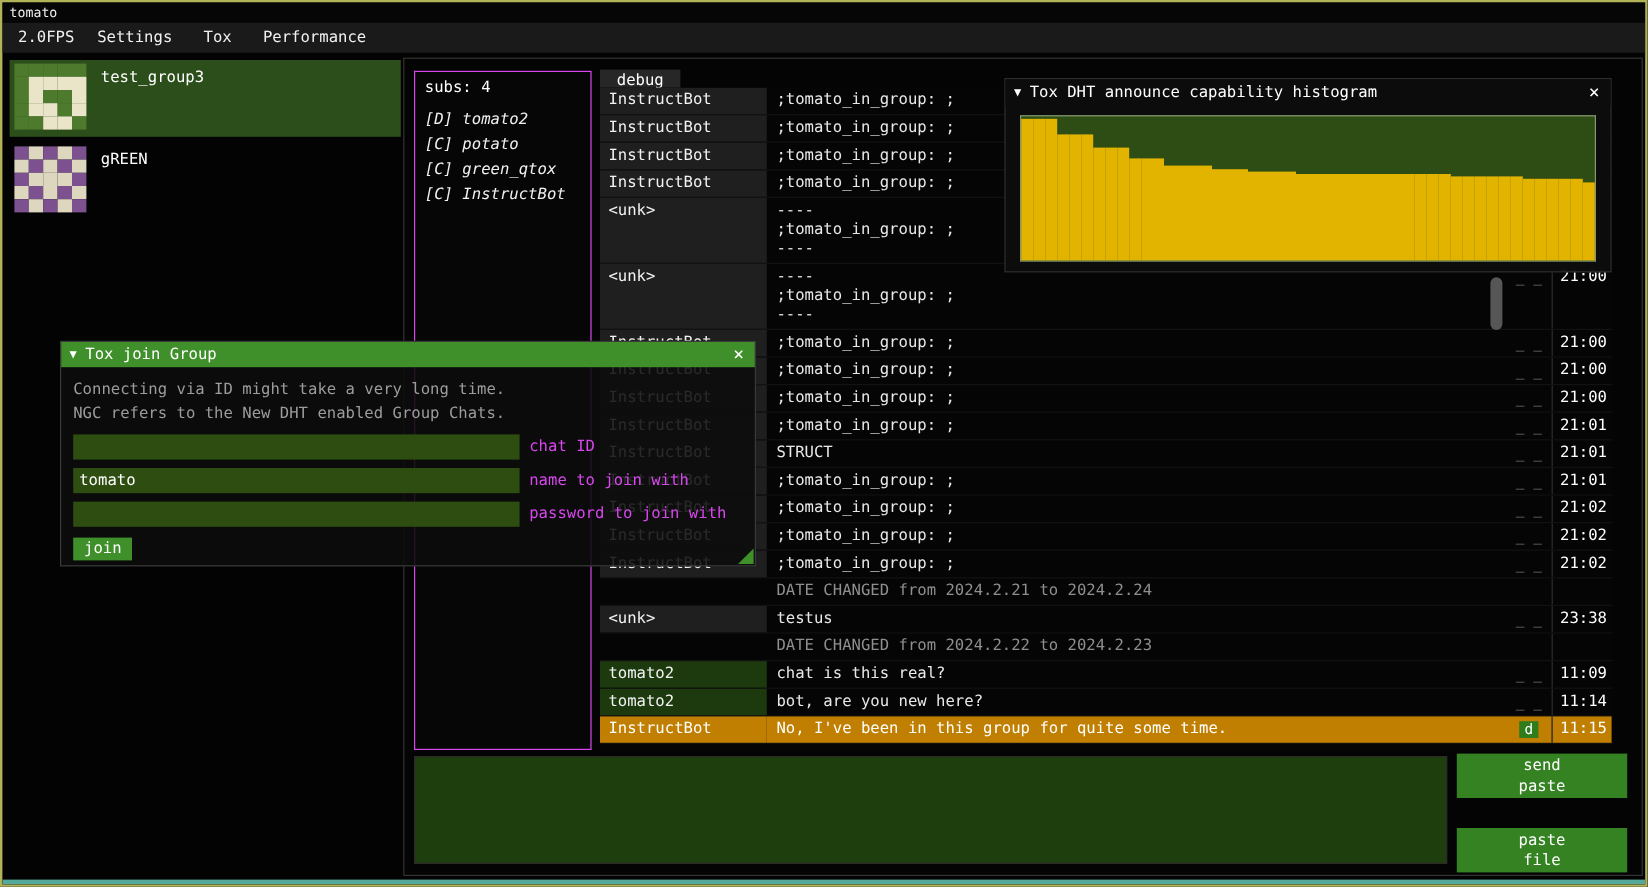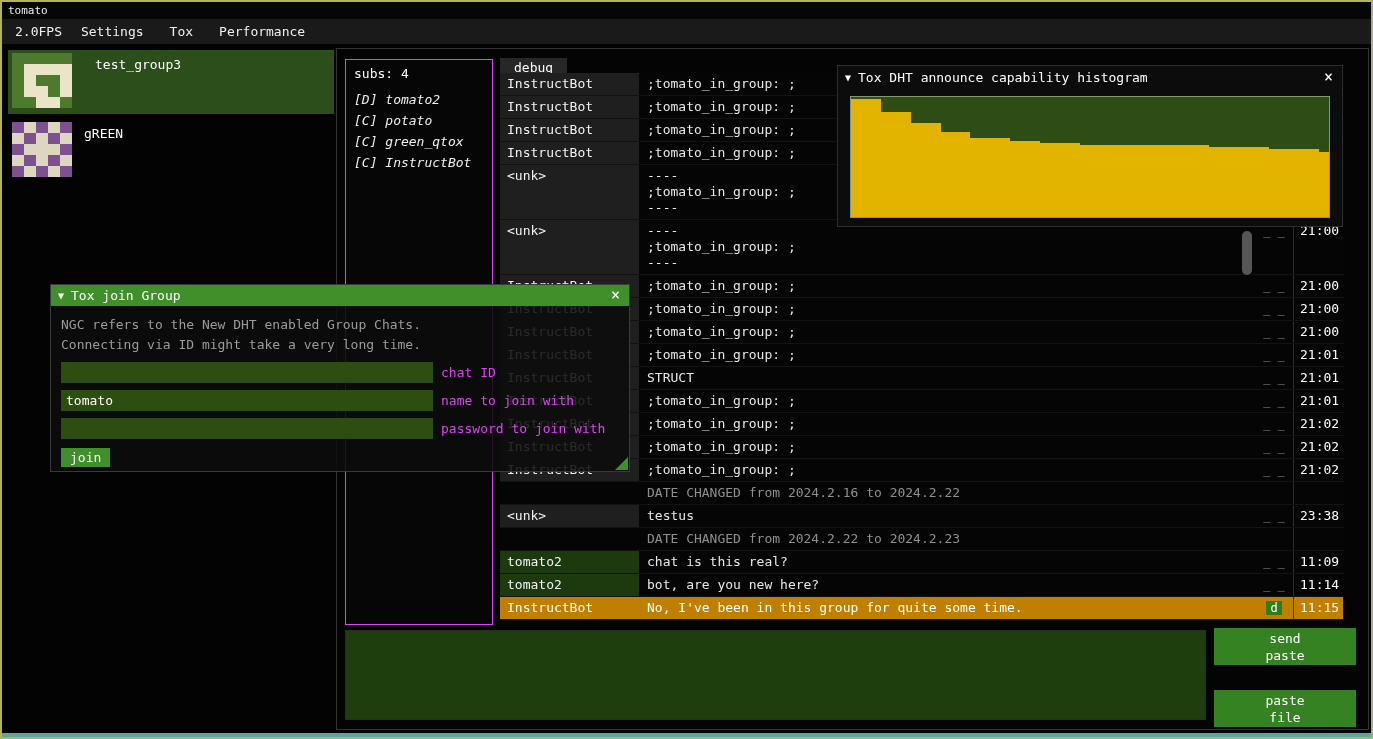--- a/index.html
+++ b/index.html
@@ -14,21 +14,21 @@
 
   
   .titlebar { position:absolute; top:0; left:0; right:0; height:17px; background:#060606; font-size:11px; padding:2px 6px; }
   .menubar { position:absolute; top:17px; left:0; right:0; height:25px; background:#1a1a1a; display:flex; align-items:center; }
   .menu-item { padding:3px 13px; color:#f0f0f0; }
   .menu-item.menu-status { padding-right:6px; }
 
   
   .sidebar { position:absolute; top:43px; left:0; width:333px; bottom:4px; }
   .group-item { display:flex; align-items:flex-start; margin:5px 0 1px 6px; width:326px; padding:3px 4px; min-height:64px; }
-  .group-item.selected { background:#2c4e1b;gap:11px; }
+  .group-item.selected { background:#2c4e1b; }
   .avatar { display:grid; grid-template-columns:repeat(5,12px); grid-template-rows:repeat(5,11px); flex:none; }
   .group-name { margin-left:12px; padding-top:4px; color:#fff; }
 
   
   .main-window { position:absolute; left:334px; top:46px; width:1033px; height:682px; border:1px solid #343434; background:#040404; }
   .tab-bar { position:absolute; left:163px; top:9px; right:26px; height:22px; }
   .tab { display:inline-block; padding:2px 14px; background:#272727; color:#fff; }
 
   .subs-panel { position:absolute; left:8px; top:10px; width:148px; height:566px; border:1px solid #d946ef; background:#060606; }
   .subs-header { padding:6px 8px 8px 8px; color:#fff; }
@@ -287,21 +287,21 @@
       <div class="chat-row kind-bot">
         <div class="cell-name">InstructBot</div>
         <div class="cell-msg">
           <div class="msg-line">;tomato_in_group: ;</div>
         </div>
         <div class="cell-flags">_ _</div>
         <div class="cell-time">21:02</div>
       </div>
       <div class="chat-row kind-date">
         <div class="cell-name"></div>
-        <div class="cell-msg">DATE CHANGED from 2024.2.16 to 2024.2.22</div>
+        <div class="cell-msg">DATE CHANGED from 2024.2.21 to 2024.2.24</div>
         <div class="cell-flags"></div>
         <div class="cell-time"></div>
       </div>
       <div class="chat-row kind-unk">
         <div class="cell-name">&lt;unk&gt;</div>
         <div class="cell-msg">
           <div class="msg-line">testus</div>
         </div>
         <div class="cell-flags">_ _</div>
         <div class="cell-time">23:38</div>
@@ -346,22 +346,22 @@
 file</button>
 </div>
 
 <div class="join-window">
   <div class="win-titlebar">
     <span class="win-arrow">▼</span>
     <span class="win-title">Tox join Group</span>
     <span class="win-close">×</span>
   </div>
   <div class="jw-body">
+    <div class="jw-info">Connecting via ID might take a very long time.</div>
     <div class="jw-info">NGC refers to the New DHT enabled Group Chats.</div>
-    <div class="jw-info">Connecting via ID might take a very long time.</div>
     <div class="jw-field">
       <input class="jw-input" value="" style="">
       <span class="jw-label">chat ID</span>
     </div>
     <div class="jw-field">
       <input class="jw-input" value="tomato" style="">
       <span class="jw-label">name to join with</span>
     </div>
     <div class="jw-field">
       <input class="jw-input" value="" style="">

